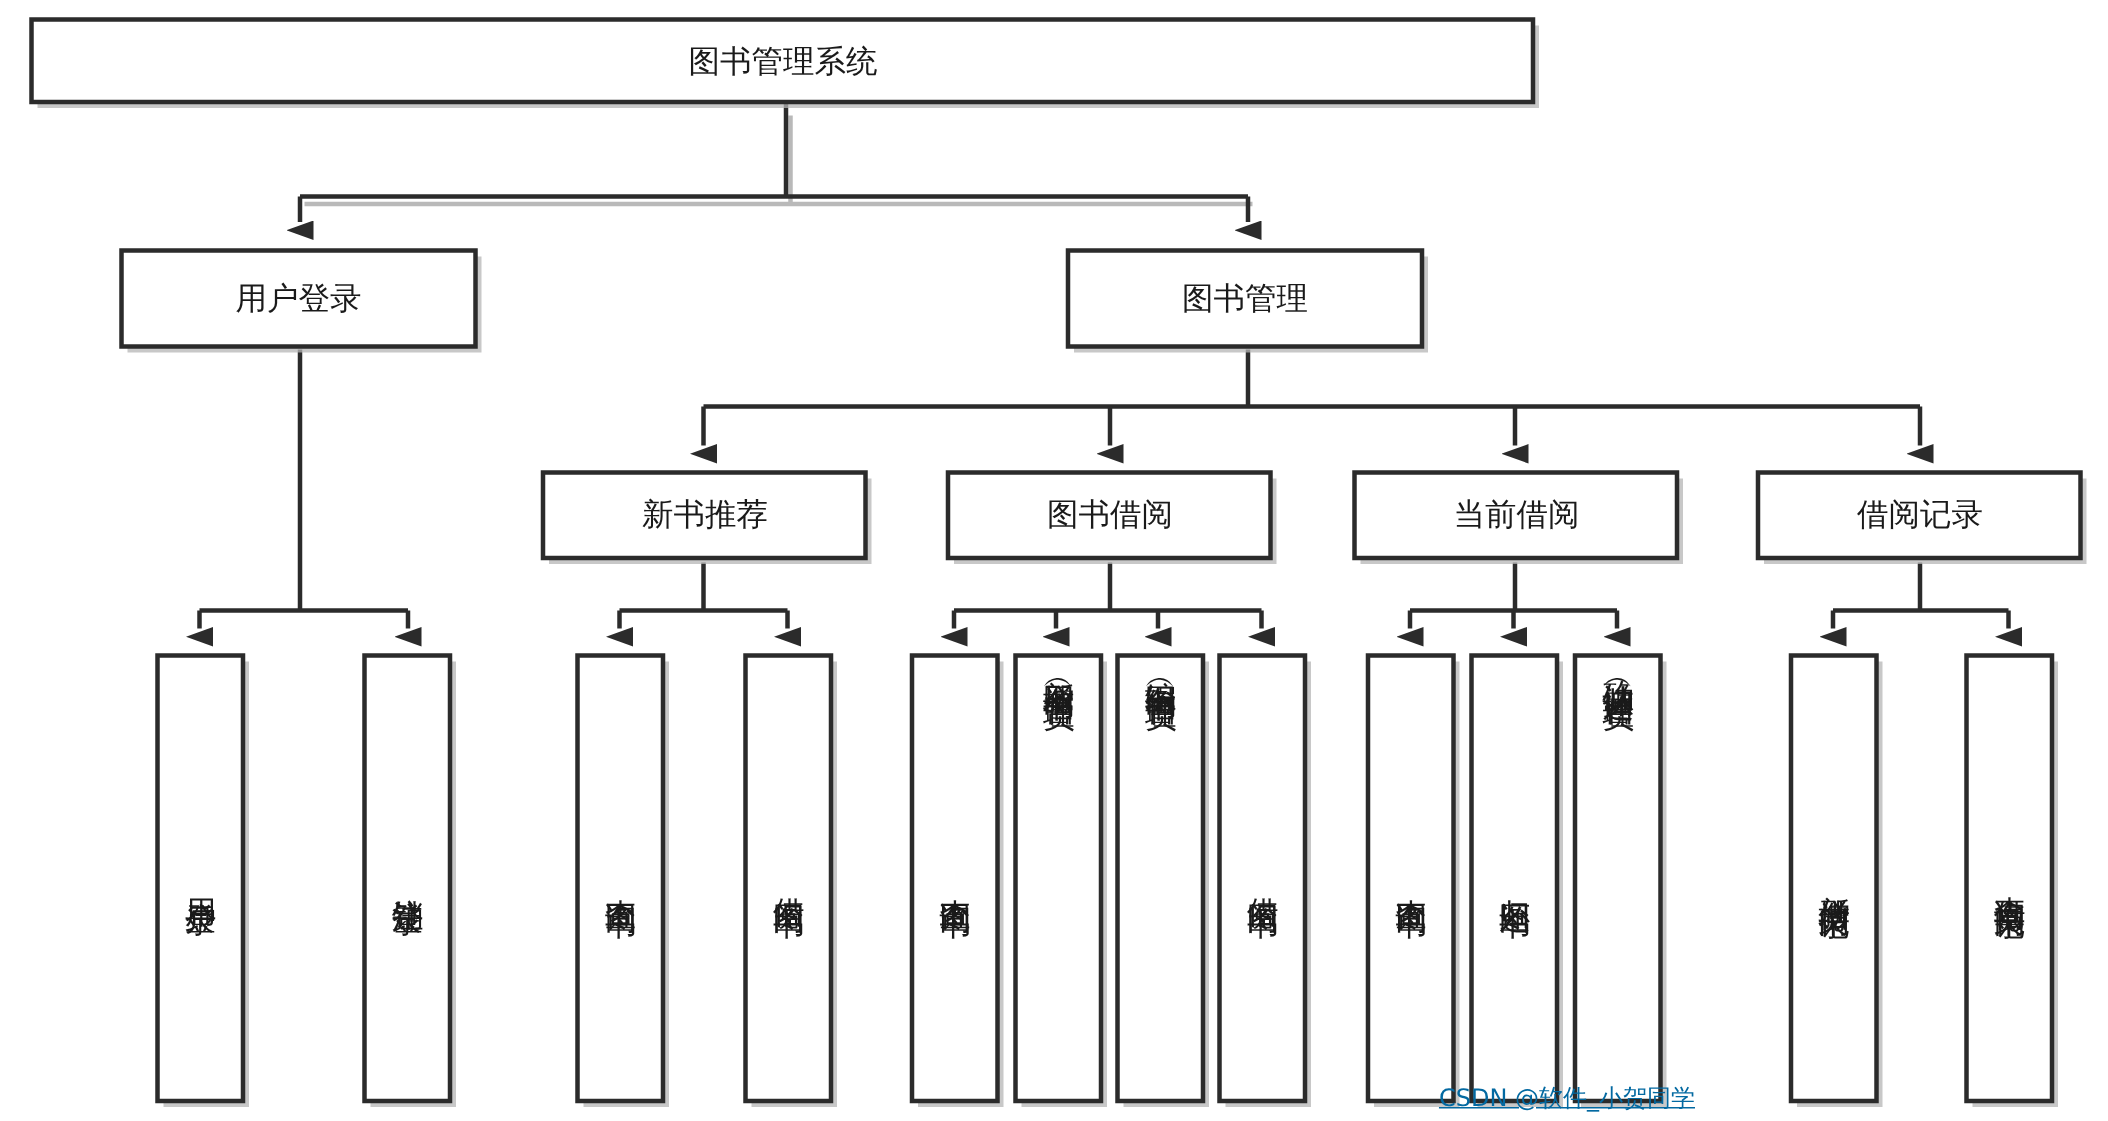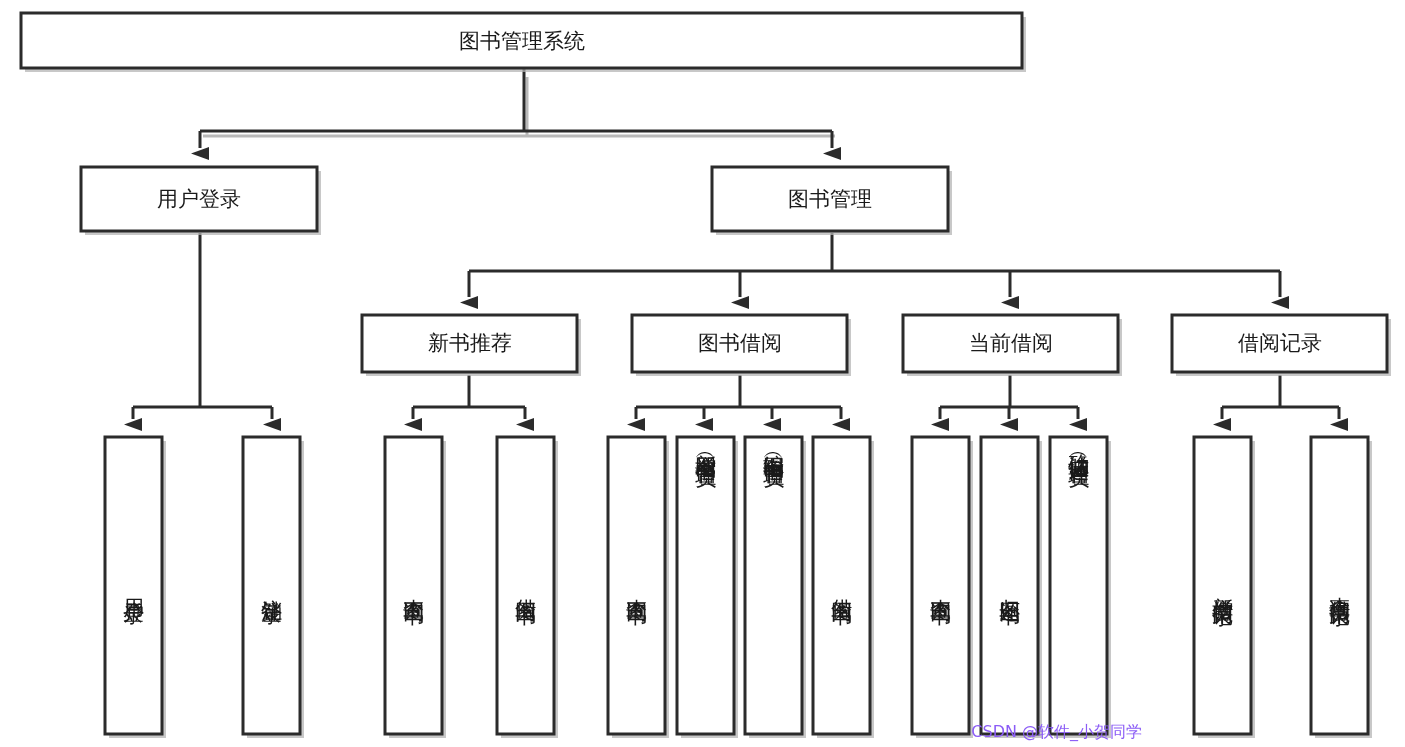--- a/index.html
+++ b/index.html
@@ -69,26 +69,27 @@
     font-family: "DejaVu Sans", "Liberation Sans", sans-serif;
     font-size: 21px;
     line-height: 1.08;
     letter-spacing: 2px;
     color: #1a1a1a;
     white-space: nowrap;
     text-align: center;
   }
   .watermark {
     position: absolute;
-    right: 8px;
+    right: 20px;
     bottom: 4px;
     font-family: "DejaVu Sans", "Liberation Sans", sans-serif;
     font-size: 16px;
-    color: #8b5cf6;
+    color: #0369a1;
     white-space: nowrap;
+    text-decoration: underline;
   }
 </style>
 </head>
 <body>
 
 <div id="diagram-root">
 
   <svg class="diagram" viewBox="0 0 1405 747">
     <defs>
       <marker id="arrow" markerWidth="13" markerHeight="18" refX="1" refY="9" orient="auto" markerUnits="userSpaceOnUse">

